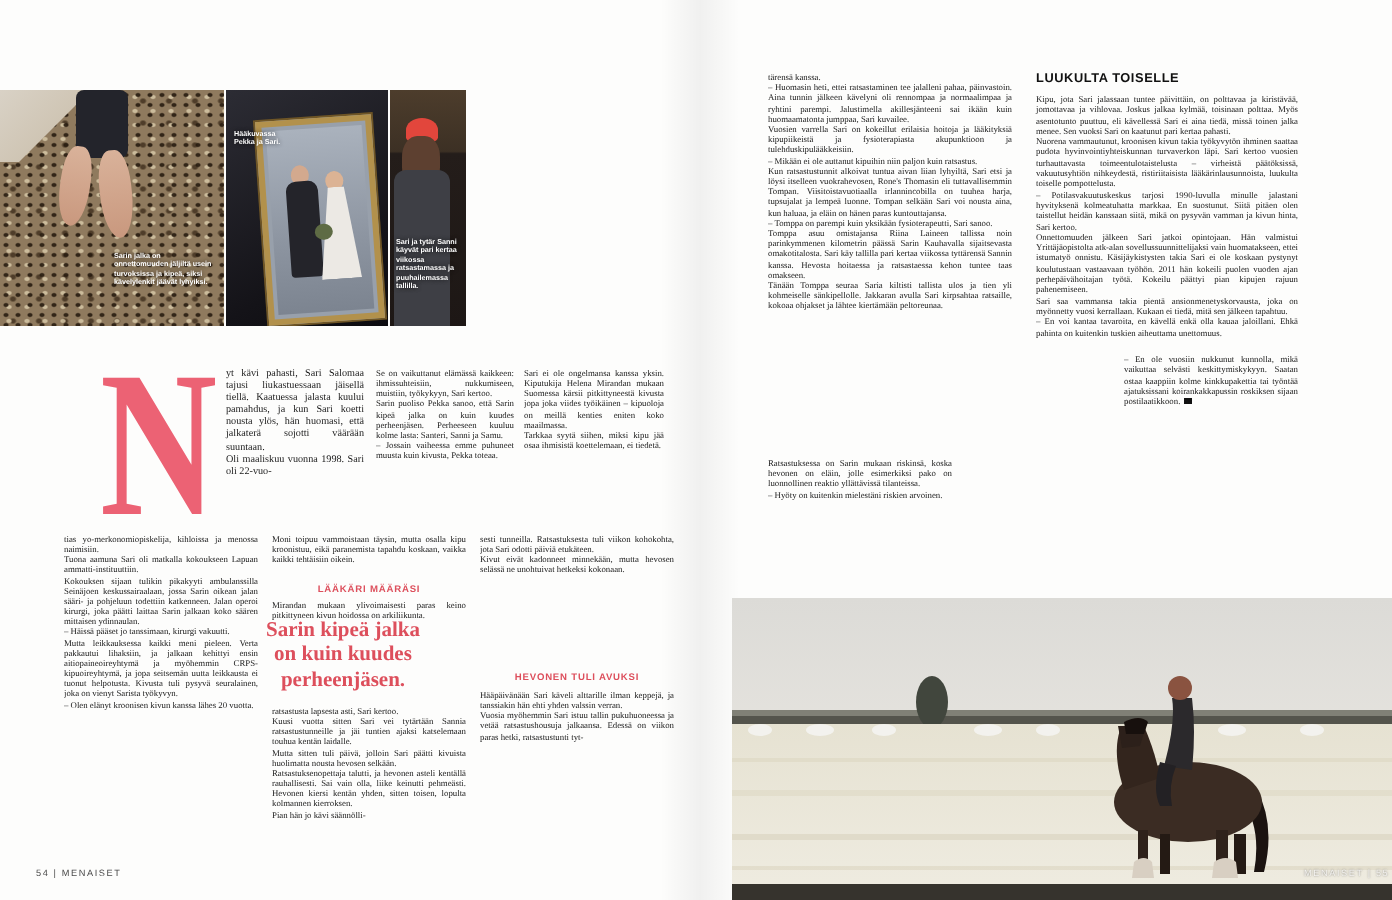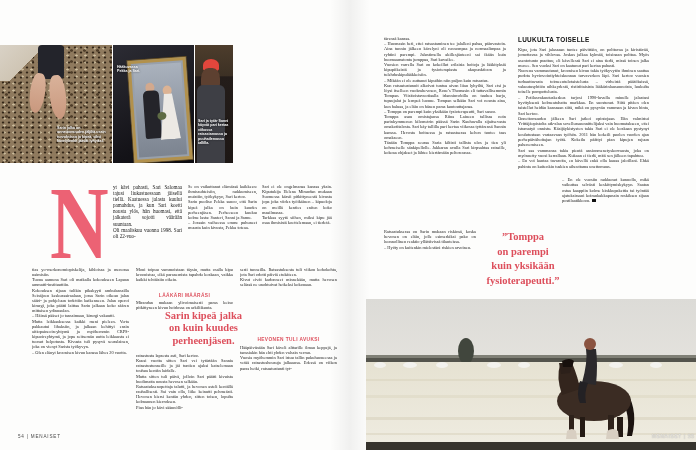--- a/index.html
+++ b/index.html
@@ -39,21 +39,21 @@
   #hair{position:absolute;left:6px;top:23px;width:19px;height:26px;background:#5d4030;border-radius:40%;}
   #jacket{position:absolute;left:2px;top:40px;width:28px;height:78px;background:#3e3f45;border-radius:6px 6px 0 0;}
   .caption{color:#fff;font-family:"Liberation Sans",sans-serif;font-size:3.6px;line-height:4.4px;
     font-weight:bold;text-shadow:0 0 2px rgba(0,0,0,.7);}
   
   .dropcap{font-size:104px;line-height:78px;font-weight:bold;color:#ec6274;
     transform:scaleX(.78);transform-origin:left top;}
   .subhead{font-family:"Liberation Sans",sans-serif;font-weight:bold;font-size:4.8px;
     letter-spacing:.4px;color:#dd4f5c;text-align:center;}
   .pullquote{font-weight:bold;color:#dd4f5c;text-align:center;white-space:pre-line;}
-  #quote-left{font-size:10.5px;line-height:12.4px;margin-left:32px;}
+  #quote-left{font-size:10.5px;line-height:12.4px;}
   #quote-right{font-size:10.5px;line-height:14.6px;}
   .sidebar-title{font-family:"Liberation Sans",sans-serif;font-weight:bold;font-size:6.4px;
     letter-spacing:.3px;color:#111;}
   .sidebar-txt{font-size:4.4px;line-height:5.3px;text-align:justify;white-space:pre-line;color:#222;}
   .endmark{display:inline-block;width:3.5px;height:3.5px;background:#111;margin-left:2px;}
   .footer{font-family:"Liberation Sans",sans-serif;font-size:4.6px;letter-spacing:.8px;color:#4a4a4a;}
   #footer-right{color:#f4f3f0;text-shadow:0 0 1px rgba(0,0,0,.5);}
   
   #photo-horse{left:366px;top:299px;width:330px;height:151px;}
 </style>
@@ -142,24 +142,20 @@
 Vuosien varrella Sari on kokeillut erilaisia hoitoja ja lääkityksiä kipupiikeistä ja fysioterapiasta akupunktioon ja tulehduskipulääkkeisiin.
 – Mikään ei ole auttanut kipuihin niin paljon kuin ratsastus.
 Kun ratsastustunnit alkoivat tuntua aivan liian lyhyiltä, Sari etsi ja löysi itselleen vuokrahevosen, Rone's Thomasin eli tuttavallisemmin Tompan. Viisitoistavuotiaalla irlannincobilla on tuuhea harja, tupsujalat ja lempeä luonne. Tompan selkään Sari voi nousta aina, kun haluaa, ja eläin on hänen paras kuntouttajansa.
 – Tomppa on parempi kuin yksikään fysioterapeutti, Sari sanoo.
 Tomppa asuu omistajansa Riina Laineen tallissa noin parinkymmenen kilometrin päässä Sarin Kauhavalla sijaitsevasta omakotitalosta. Sari käy tallilla pari kertaa viikossa tyttärensä Sannin kanssa. Hevosta hoitaessa ja ratsastaessa kehon tuntee taas omakseen.
 Tänään Tomppa seuraa Saria kiltisti tallista ulos ja tien yli kohmeiselle sänkipellolle. Jakkaran avulla Sari kirpsahtaa ratsaille, kokoaa ohjakset ja lähtee kiertämään peltoreunaa.</div>
 
   <div class="abs body-txt" style="left:384px;top:229px;width:92px;height:66px;overflow:hidden;line-height:5.2px;">Ratsastuksessa on Sarin mukaan riskinsä, koska hevonen on eläin, jolle esimerkiksi pako on luonnollinen reaktio yllättävissä tilanteissa.
 – Hyöty on kuitenkin mielestäni riskien arvoinen.</div>
 
-  <div class="abs pullquote" id="quote-right" style="left:482px;top:230px;width:82px;">”Tomppa
-on parempi
-kuin yksikään
-fysioterapeutti.”</div>
 
   <div class="abs" style="left:518px;top:36px;width:131px;">
     <div class="sidebar-title">LUUKULTA TOISELLE</div>
     <div class="sidebar-txt" style="margin-top:4px;">Kipu, jota Sari jalassaan tuntee päivittäin, on polttavaa ja kiristävää, jomottavaa ja vihlovaa. Joskus jalkaa kylmää, toisinaan polttaa. Myös asentotunto puuttuu, eli kävellessä Sari ei aina tiedä, missä toinen jalka menee. Sen vuoksi Sari on kaatunut pari kertaa pahasti.
 Nuorena vammautunut, kroonisen kivun takia työkyvytön ihminen saattaa pudota hyvinvointiyhteiskunnan turvaverkon läpi. Sari kertoo vuosien turhauttavasta toimeentulotaistelusta – virheistä päätöksissä, vakuutusyhtiön nihkeydestä, ristiriitaisista lääkärinlausunnoista, luukulta toiselle pompottelusta.
 – Potilasvakuutuskeskus tarjosi 1990-luvulla minulle jalastani hyvityksenä kolmeatuhatta markkaa. En suostunut. Siitä pitäen olen taistellut heidän kanssaan siitä, mikä on pysyvän vamman ja kivun hinta, Sari kertoo.
 Onnettomuuden jälkeen Sari jatkoi opintojaan. Hän valmistui Yrittäjäopistolta atk-alan sovellussuunnittelijaksi vain huomatakseen, ettei istumatyö onnistu. Käsijäykistysten takia Sari ei ole koskaan pystynyt koulutustaan vastaavaan työhön. 2011 hän kokeili puolen vuoden ajan perhepäivähoitajan työtä. Kokeilu päättyi pian kipujen rajuun pahenemiseen.
 Sari saa vammansa takia pientä ansionmenetyskorvausta, joka on myönnetty vuosi kerrallaan. Kukaan ei tiedä, mitä sen jälkeen tapahtuu.
 – En voi kantaa tavaroita, en kävellä enkä olla kauaa jaloillani. Ehkä pahinta on kuitenkin tuskien aiheuttama unettomuus.</div>
     <div class="sidebar-txt" style="margin-left:44px;margin-top:3px;">

